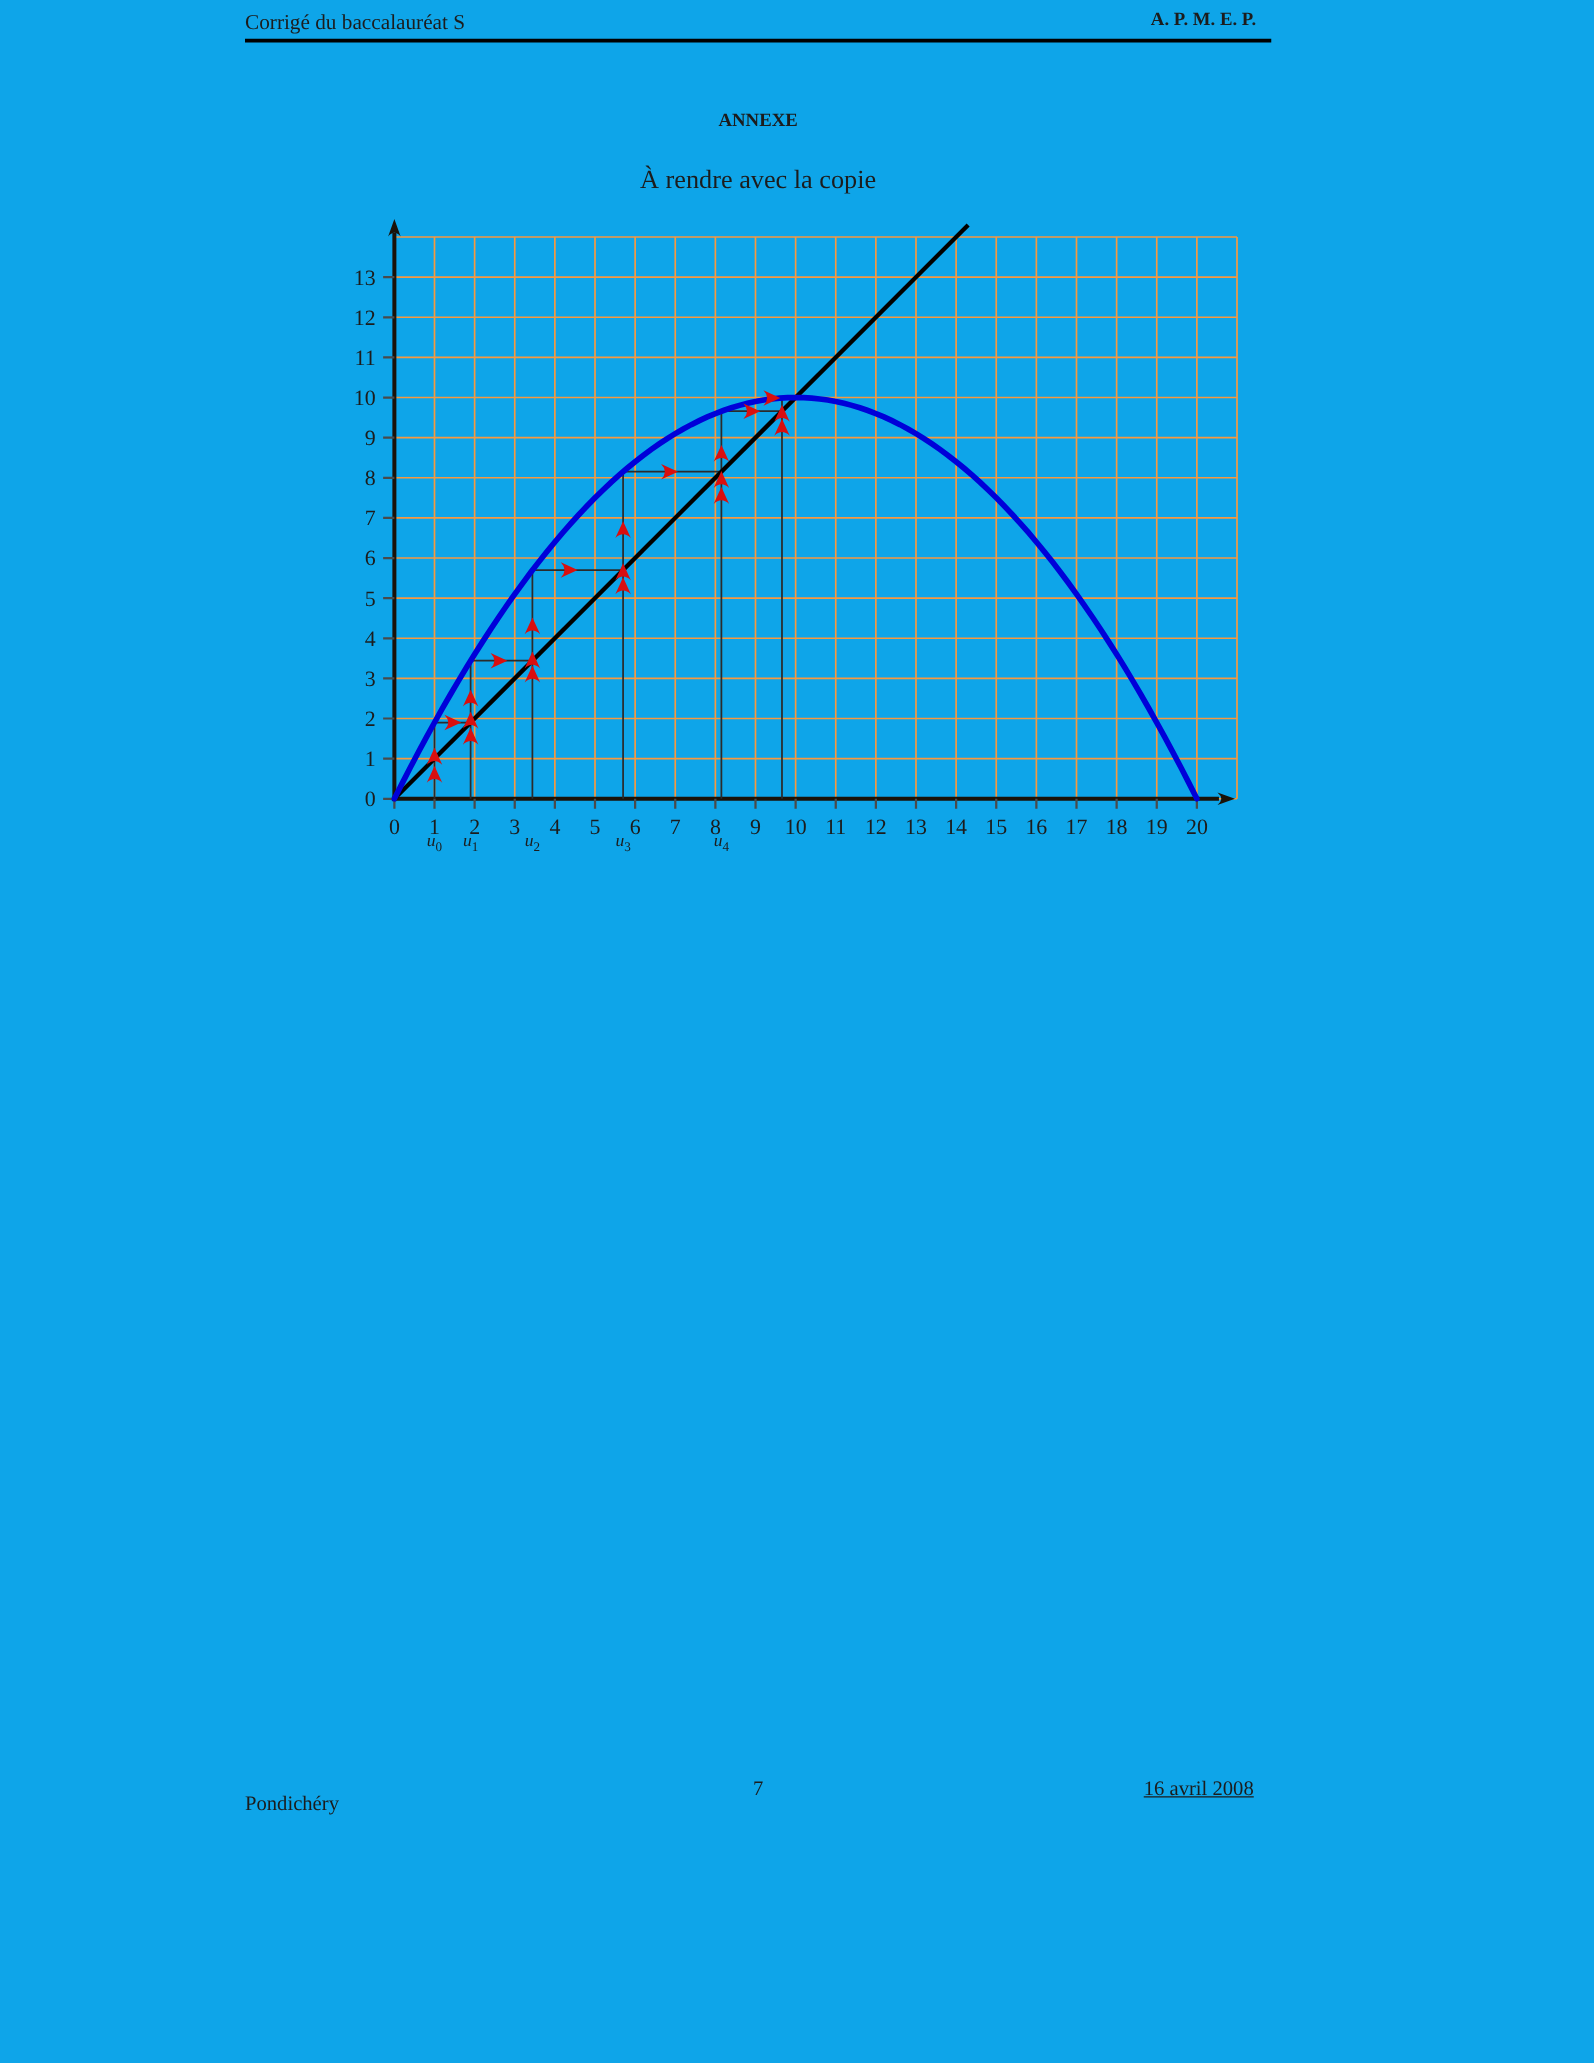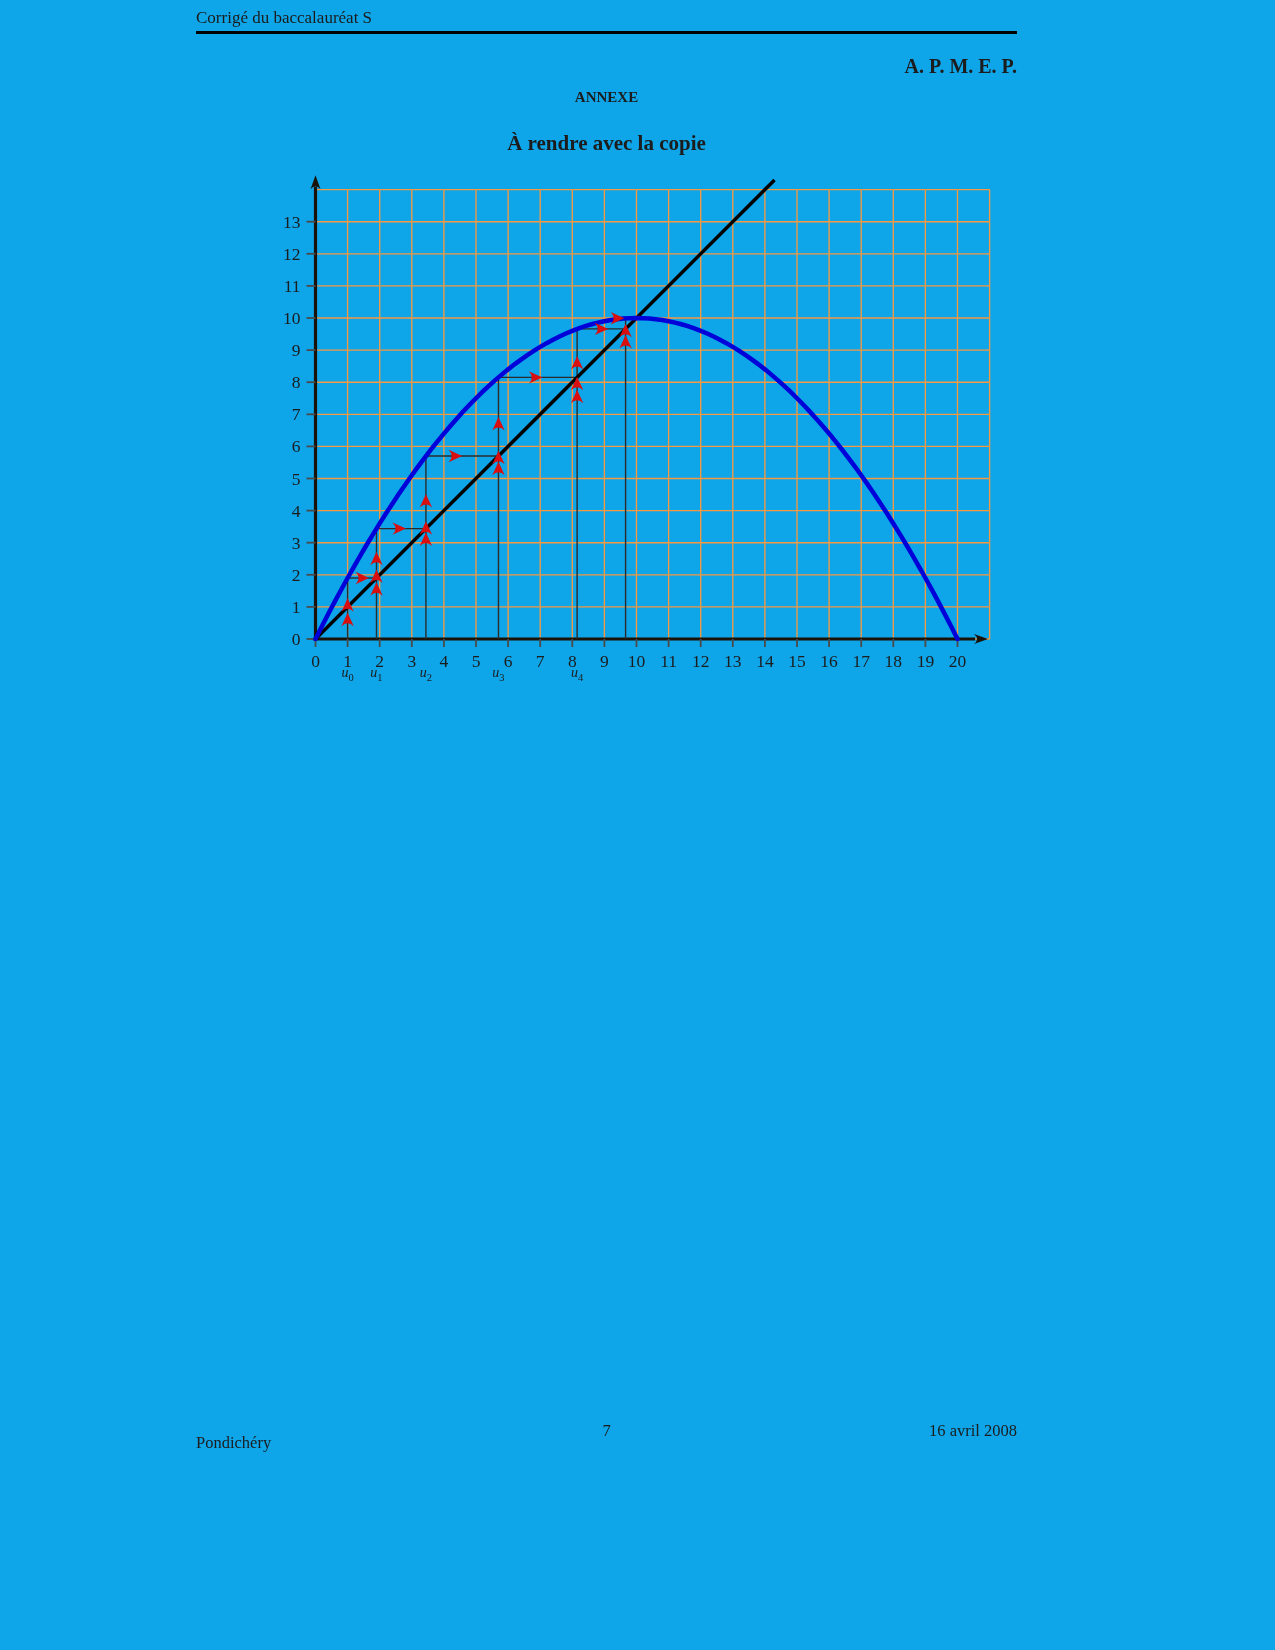--- a/index.html
+++ b/index.html
@@ -9,45 +9,45 @@
     background:#0ea5e9;
     font-family:"Liberation Serif","DejaVu Serif",serif;
     color:#1c1c1c;
     overflow:hidden;
   }
   .header-left{
     position:absolute;left:196px;top:8px;
     font-size:17px;
   }
   .header-right{
-    position:absolute;right:258px;top:8px;
-    font-size:20px;font-weight:bold;margin-top:47px;
+    position:absolute;right:270px;top:8px;
+    font-size:15px;font-weight:bold;
   }
   .header-rule{
     position:absolute;left:196px;top:31px;
     width:821px;height:2.5px;background:#000000;
   }
   .doc-title{
     position:absolute;left:196px;top:89px;width:821px;
     text-align:center;font-size:15px;font-weight:bold;
   }
   .doc-subtitle{
     position:absolute;left:196px;top:131px;width:821px;
-    text-align:center;font-size:21px;font-weight:bold;
+    text-align:center;font-size:21px;font-weight:normal;
   }
   .figure-wrap{
     position:absolute;left:245px;top:168px;width:760px;height:520px;
   }
   .footer{
     position:absolute;left:196px;top:1421px;width:821px;height:24px;
     font-size:16.5px;
   }
   .footer .f-left{position:absolute;left:0;top:12px;}
   .footer .f-center{position:absolute;left:0;width:100%;text-align:center;top:0;}
-  .footer .f-right{position:absolute;right:0;top:0;}
+  .footer .f-right{position:absolute;right:14px;top:0;text-decoration:underline;}
 </style>
 </head>
 <body>
 
 <div class="page">
 
   <div class="header-left">Corrigé du baccalauréat S</div>
   <div class="header-right">A. P. M. E. P.</div>
   <div class="header-rule"></div>
 

